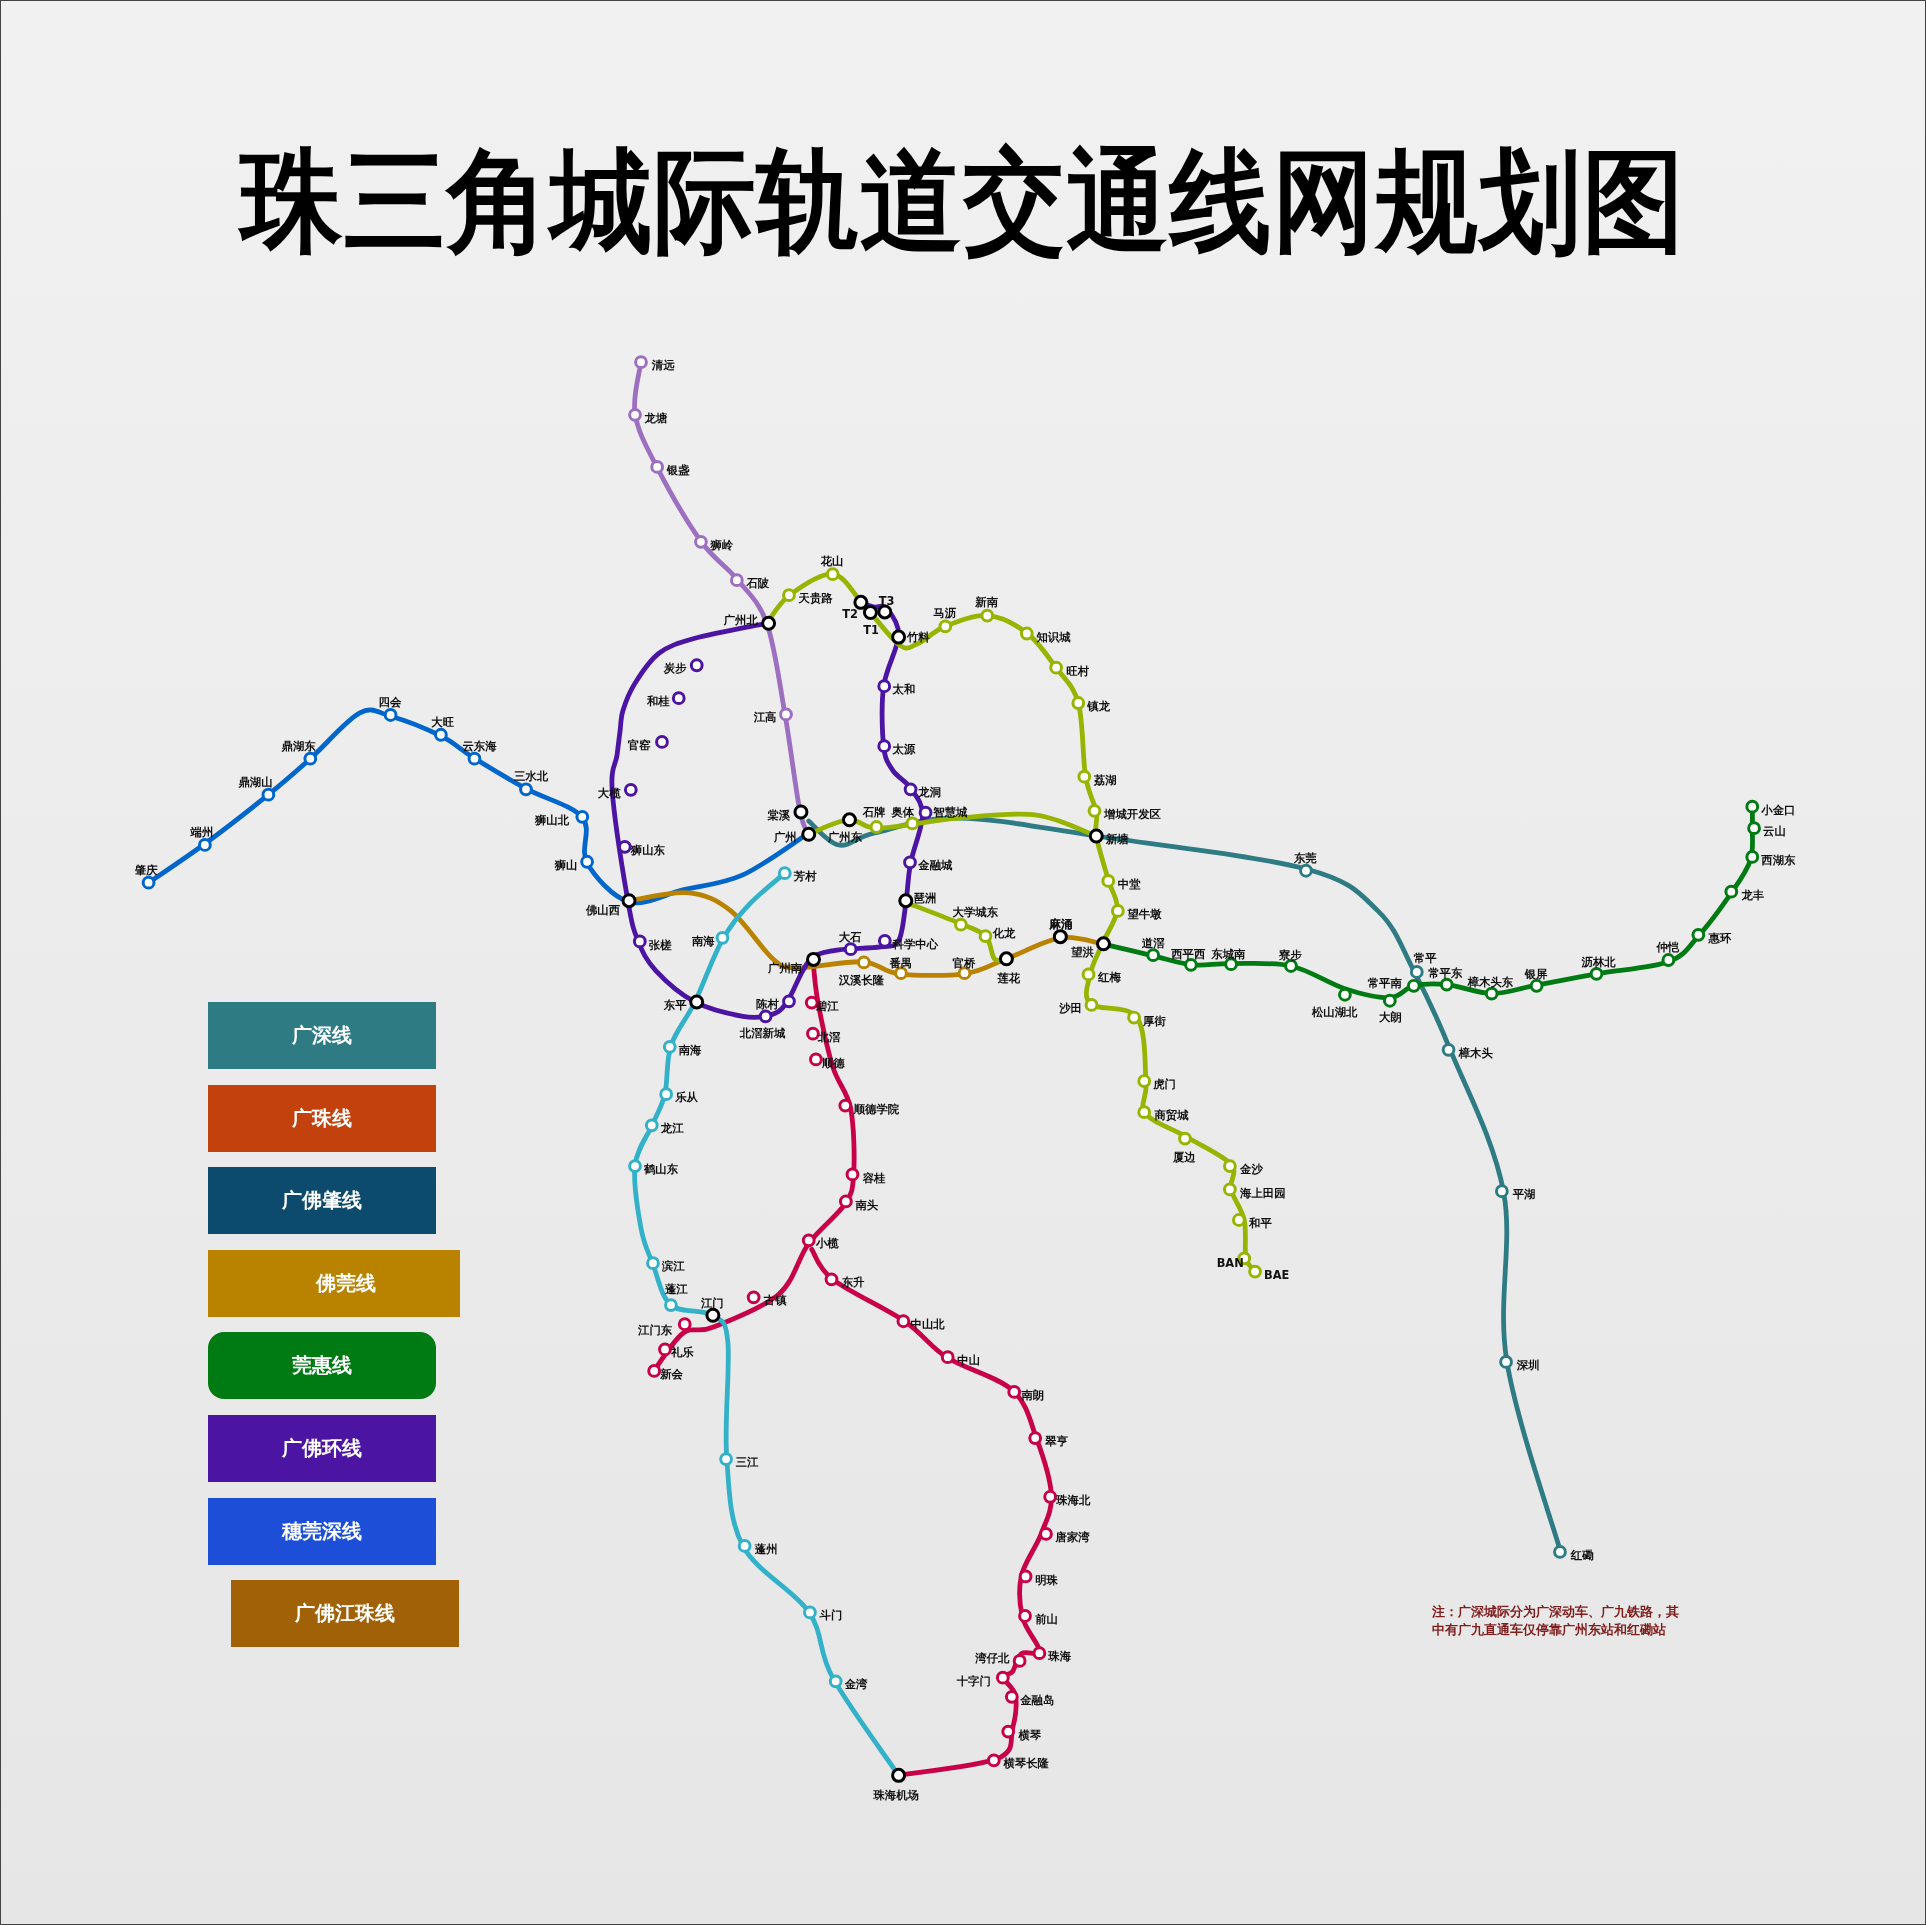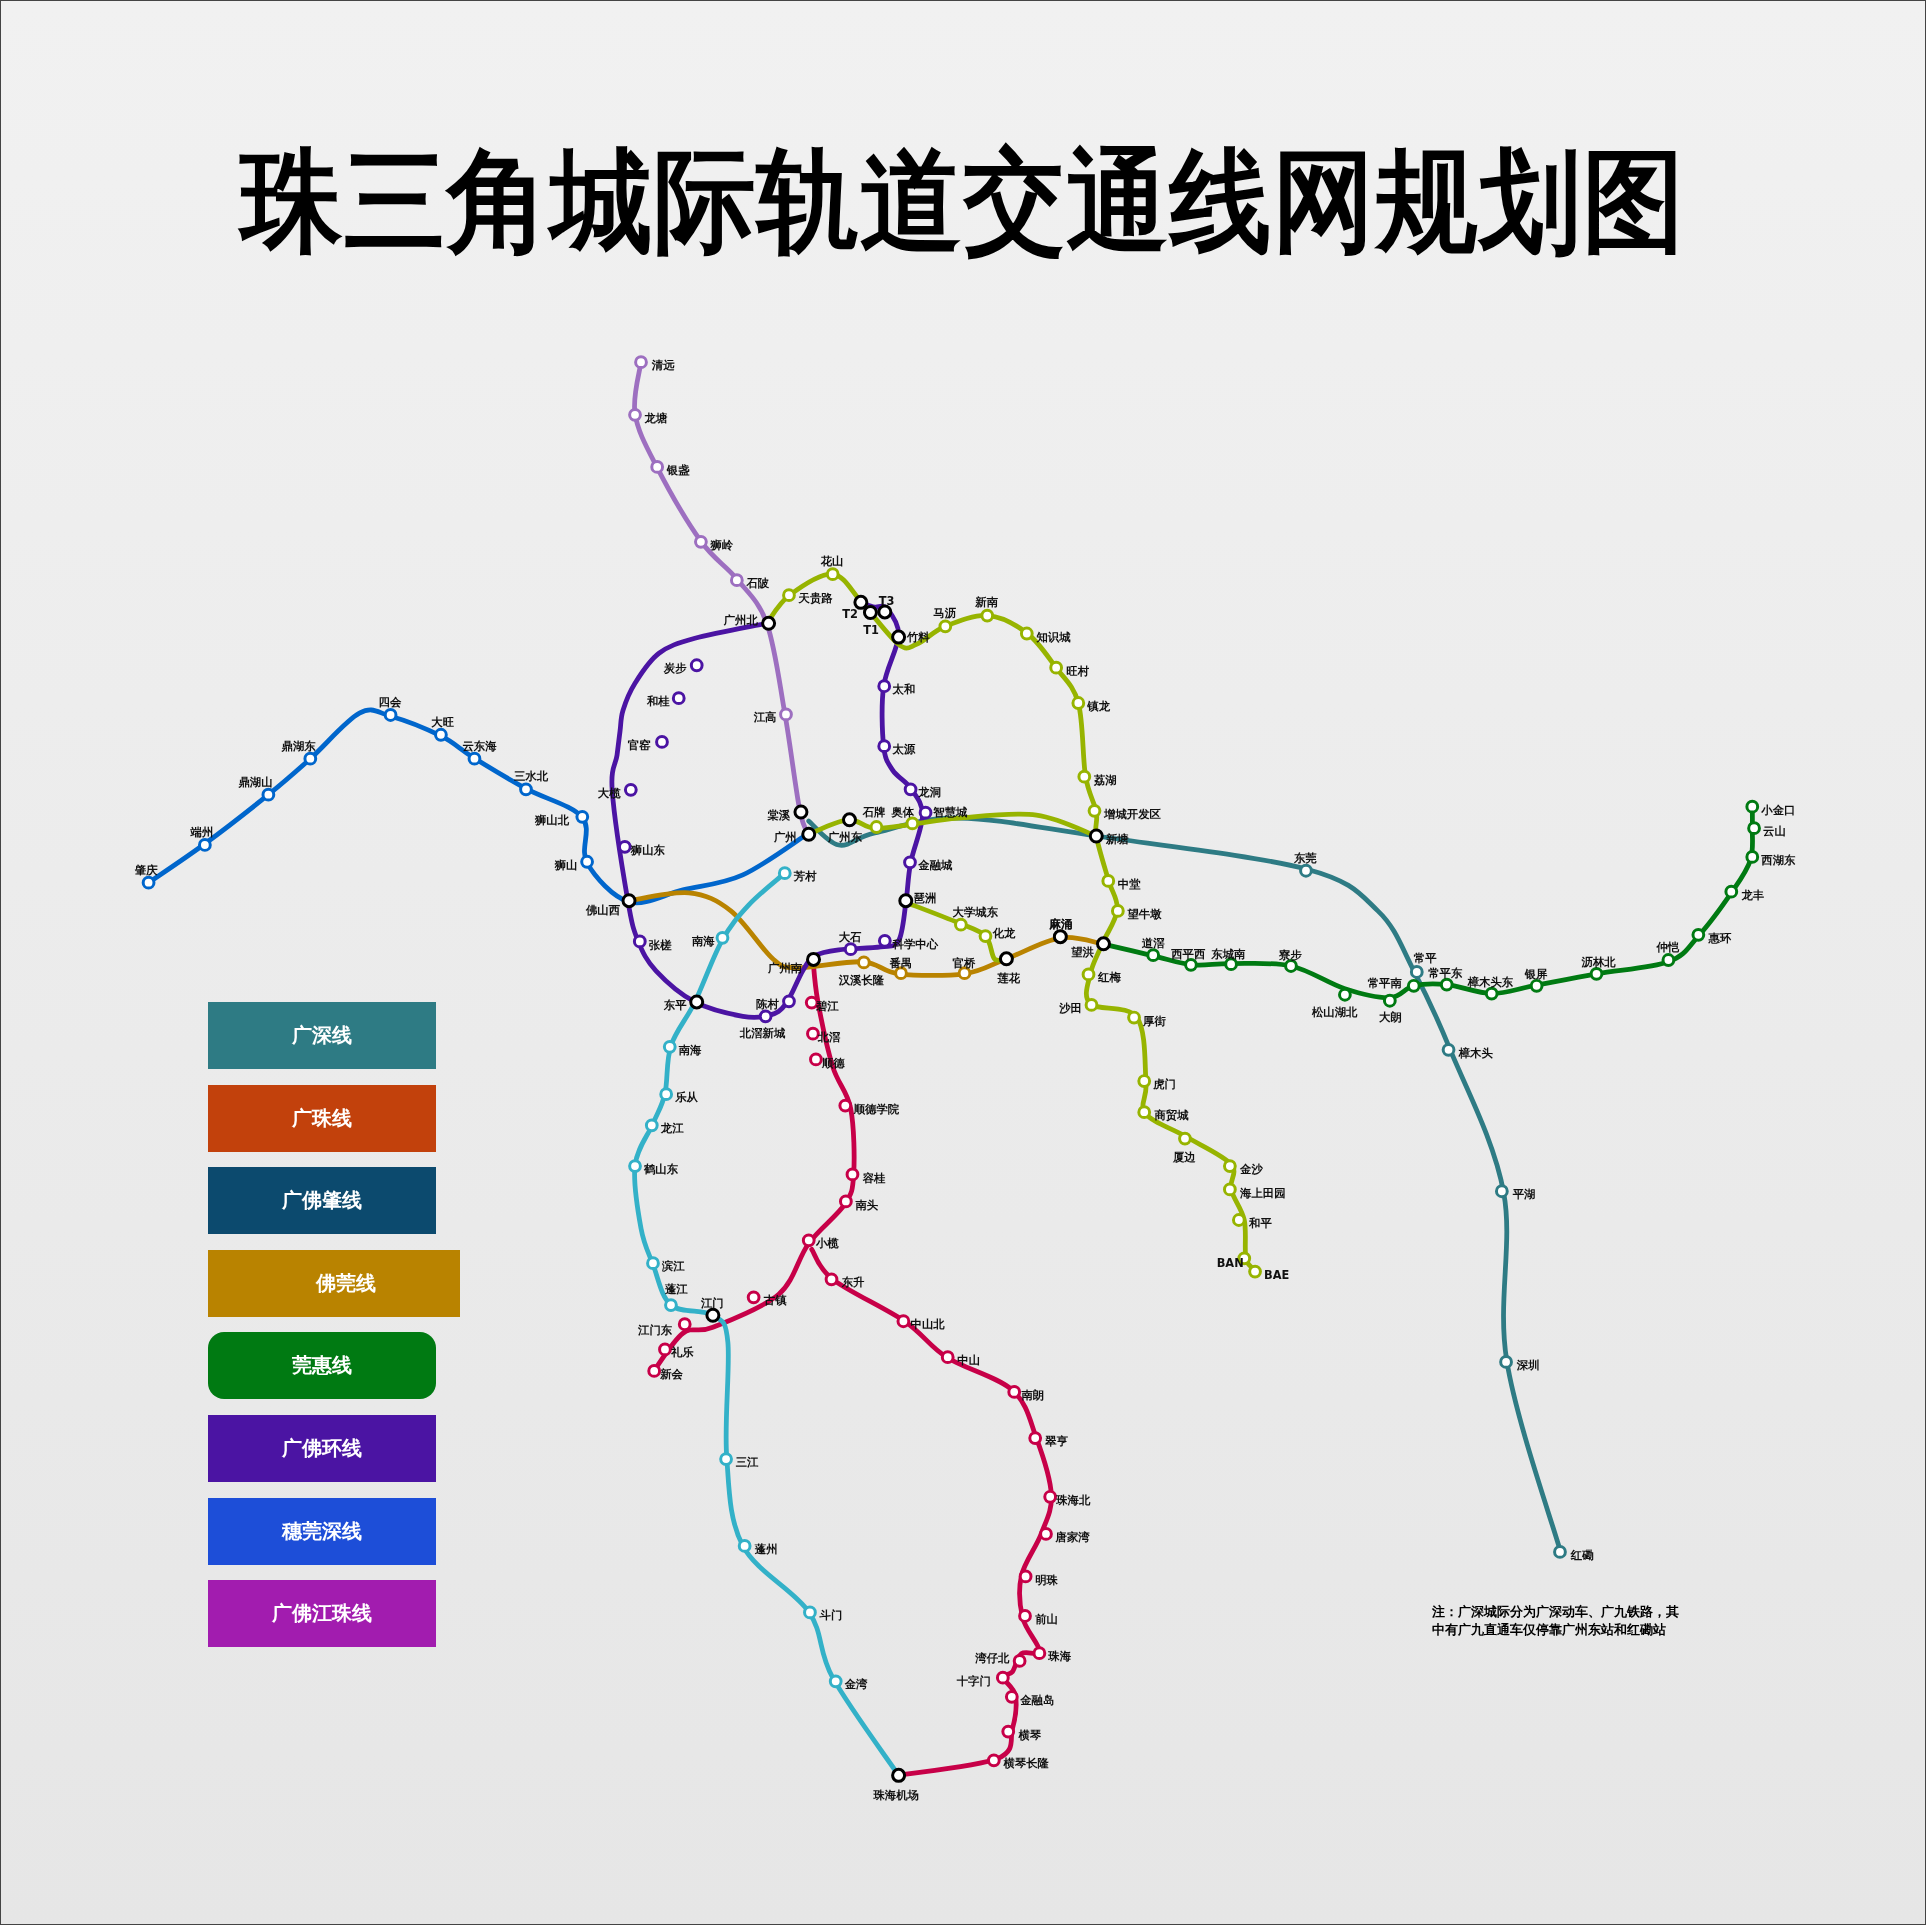--- a/index.html
+++ b/index.html
@@ -2,21 +2,21 @@
 <html style="font-size:9.6px"><head>
 <meta charset="utf-8">
 <style>
   html,body{margin:0;padding:0;}
   body{width:1926px;height:1926px;background:linear-gradient(#f1f1f1,#e6e6e6);font-family:"DejaVu Sans","Liberation Sans",sans-serif;position:relative;overflow:hidden;}
   .frame{position:absolute;left:0;top:0;width:1924px;height:1923px;border:1.2px solid #444;}
   .title{position:absolute;left:0;right:0;top:135px;text-align:center;font-size:102px;font-weight:bold;color:#000;letter-spacing:1.2px;transform:scaleY(1.1);}
   svg.map{position:absolute;left:0;top:0;}
   .legend{position:absolute;left:208px;top:1002px;}
   .legend-item{width:228px;height:67px;margin-bottom:15.6px;color:#fff;font-weight:bold;font-size:20px;display:flex;align-items:center;justify-content:center;}
-  .note{position:absolute;left:1432px;top:1603px;font-size:13px;font-weight:bold;line-height:18px;color:#000000;}
+  .note{position:absolute;left:1432px;top:1603px;font-size:13px;font-weight:bold;line-height:18px;color:#7f1d1d;}
   .st-label{font-size:19px;font-weight:bold;fill:#111;}
 </style>
 </head>
 <body>
 
 <div class="frame"></div>
 <div class="title">珠三角城际轨道交通线网规划图</div>
 
 <svg class="map" id="map" width="1926" height="1926" viewBox="0 0 3215 3214">
     <g>
@@ -320,20 +320,20 @@
   </svg>
 
 <div class="legend" id="legend">
     <div class="legend-item" style="background: rgb(46, 123, 132);">广深线</div>
     <div class="legend-item" style="background: #c2410c;">广珠线</div>
     <div class="legend-item" style="background: #0c4a6e;">广佛肇线</div>
     <div class="legend-item" style="background: rgb(185, 131, 0); padding-left: 24px;">佛莞线</div>
     <div class="legend-item" style="background: rgb(0, 122, 18); border-radius: 16px;">莞惠线</div>
     <div class="legend-item" style="background: rgb(75, 20, 163); text-align: center;">广佛环线</div>
     <div class="legend-item" style="background: #1d4ed8;">穗莞深线</div>
-    <div class="legend-item" style="background: #a21caf;">广佛江珠线</div>
+    <div class="legend-item" style="background: #a16207; margin-left: 23px;">广佛江珠线</div>
   </div>
 
 <div class="note">
   <div>注：广深城际分为广深动车、广九铁路，其</div>
   <div>中有广九直通车仅停靠广州东站和红磡站</div>
 </div>
 
 
 </body></html>

